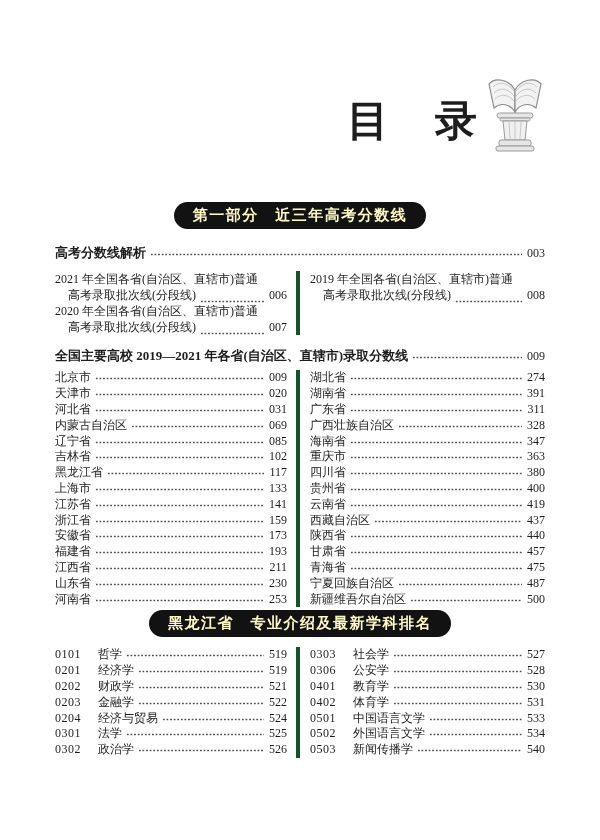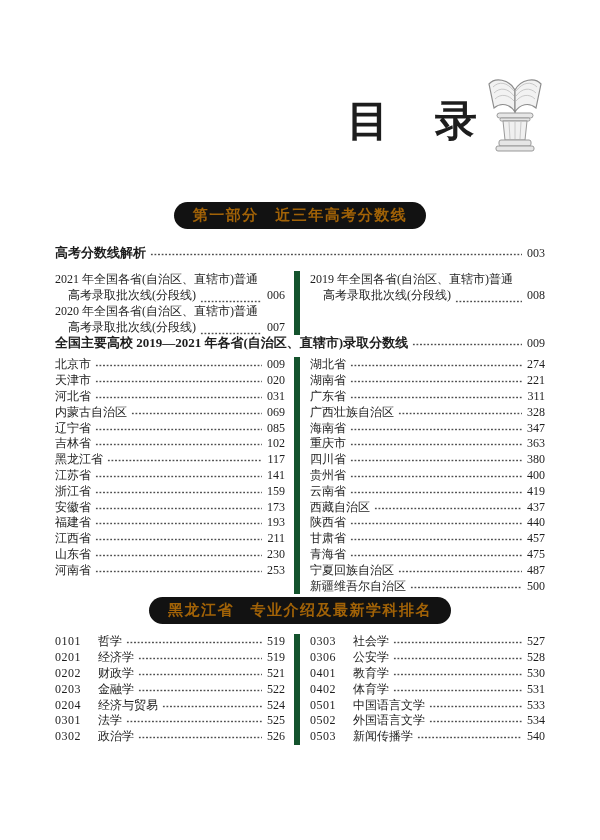--- a/index.html
+++ b/index.html
@@ -10,46 +10,46 @@
   }
   .page{position:relative;width:600px;height:840px;box-sizing:border-box;padding:0 55px;}
 
   
   .title-row{display:flex;justify-content:flex-end;align-items:flex-end;margin-top:70px;height:78px;}
   .title-text{font-size:42px;font-weight:bold;letter-spacing:2px;line-height:1;margin-bottom:6px;margin-right:6px;}
   .book-icon{margin-bottom:-4px;}
 
   
   .bar{
-    background:#121212;color:#a16207;border-radius:14px;height:27px;
+    background:#121212;color:#fef9c3;border-radius:14px;height:27px;
     display:flex;align-items:center;justify-content:center;
     font-size:15px;font-weight:bold;letter-spacing:1.5px;
     width:max-content;margin-left:auto;margin-right:auto;padding:0 19px;
   }
   .bar1{margin-top:54px;}
   .bar2{margin-top:3px;}
 
   
   .toc-line{display:flex;align-items:center;font-size:13px;height:16px;}
   .toc-line .lbl{font-weight:bold;white-space:nowrap;}
   .analysis-line{margin-top:16px;}
-  .univ-line{}
+  .univ-line{margin-top:13px;}
 
   
   .dots{
     flex:1;height:5px;margin:0 5px 0 4px;position:relative;top:1px;
     background-image:radial-gradient(circle,#4d4d4d 0.9px,rgba(255,255,255,0) 1.15px);
     background-size:3.6px 5px;background-repeat:repeat-x;background-position:0 50%;
   }
   .pg{white-space:nowrap;font-weight:normal;font-size:12px;}
 
   
   .twocol{display:flex;}
   .col{width:50%;box-sizing:border-box;}
-  .col.left{padding-right:9px;border-right:6px solid #14532d;}
+  .col.left{padding-right:9px;border-right:4px solid #14532d;}
   .col.right{padding-left:10px;}
 
   
   .batch{margin-top:10px;}
   .entry{font-size:12px;line-height:16px;}
   .entry .l1{white-space:nowrap;}
   .entry .l2{display:flex;align-items:flex-end;padding-left:13px;}
   .entry .l2 .lbl2{white-space:nowrap;}
 
   
@@ -181,20 +181,25 @@
           <span class="dots"></span>
           <span class="pg">102</span>
         </div>
 
         <div class="row">
           <span class="nm">黑龙江省</span>
           <span class="dots"></span>
           <span class="pg">117</span>
         </div>
 
+        <div class="row">
+          <span class="nm">上海市</span>
+          <span class="dots"></span>
+          <span class="pg">133</span>
+        </div>
 
         <div class="row">
           <span class="nm">江苏省</span>
           <span class="dots"></span>
           <span class="pg">141</span>
         </div>
 
         <div class="row">
           <span class="nm">浙江省</span>
           <span class="dots"></span>
@@ -235,21 +240,21 @@
 
         <div class="row">
           <span class="nm">湖北省</span>
           <span class="dots"></span>
           <span class="pg">274</span>
         </div>
 
         <div class="row">
           <span class="nm">湖南省</span>
           <span class="dots"></span>
-          <span class="pg">221</span>
+          <span class="pg">391</span>
         </div>
 
         <div class="row">
           <span class="nm">广东省</span>
           <span class="dots"></span>
           <span class="pg">311</span>
         </div>
 
         <div class="row">
           <span class="nm">广西壮族自治区</span>

